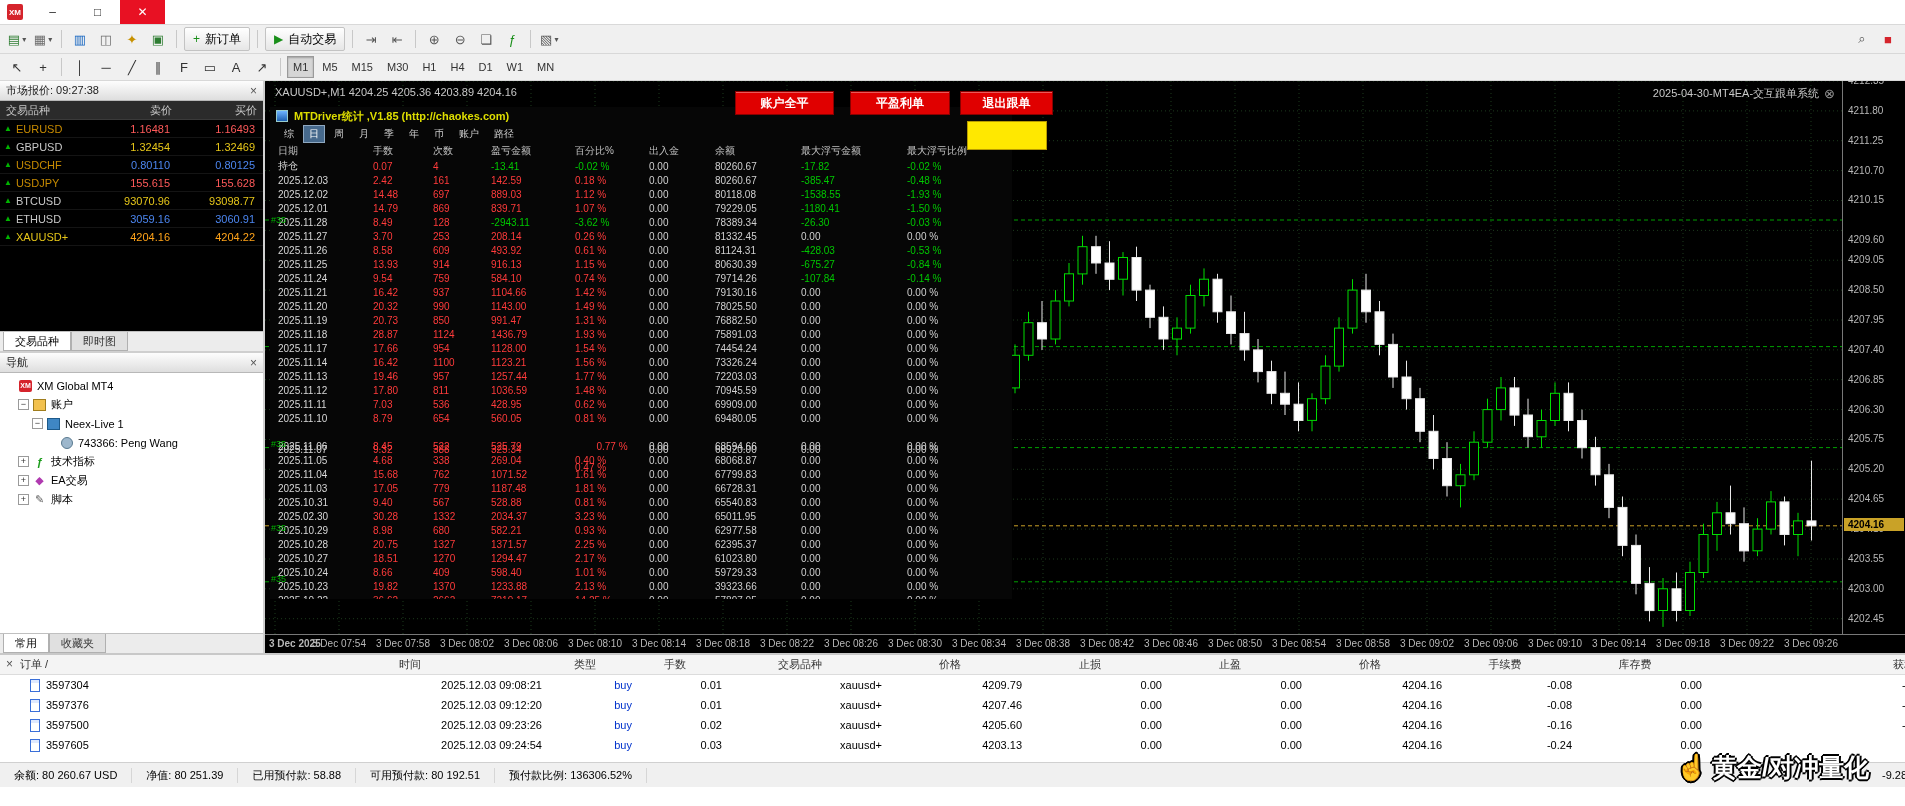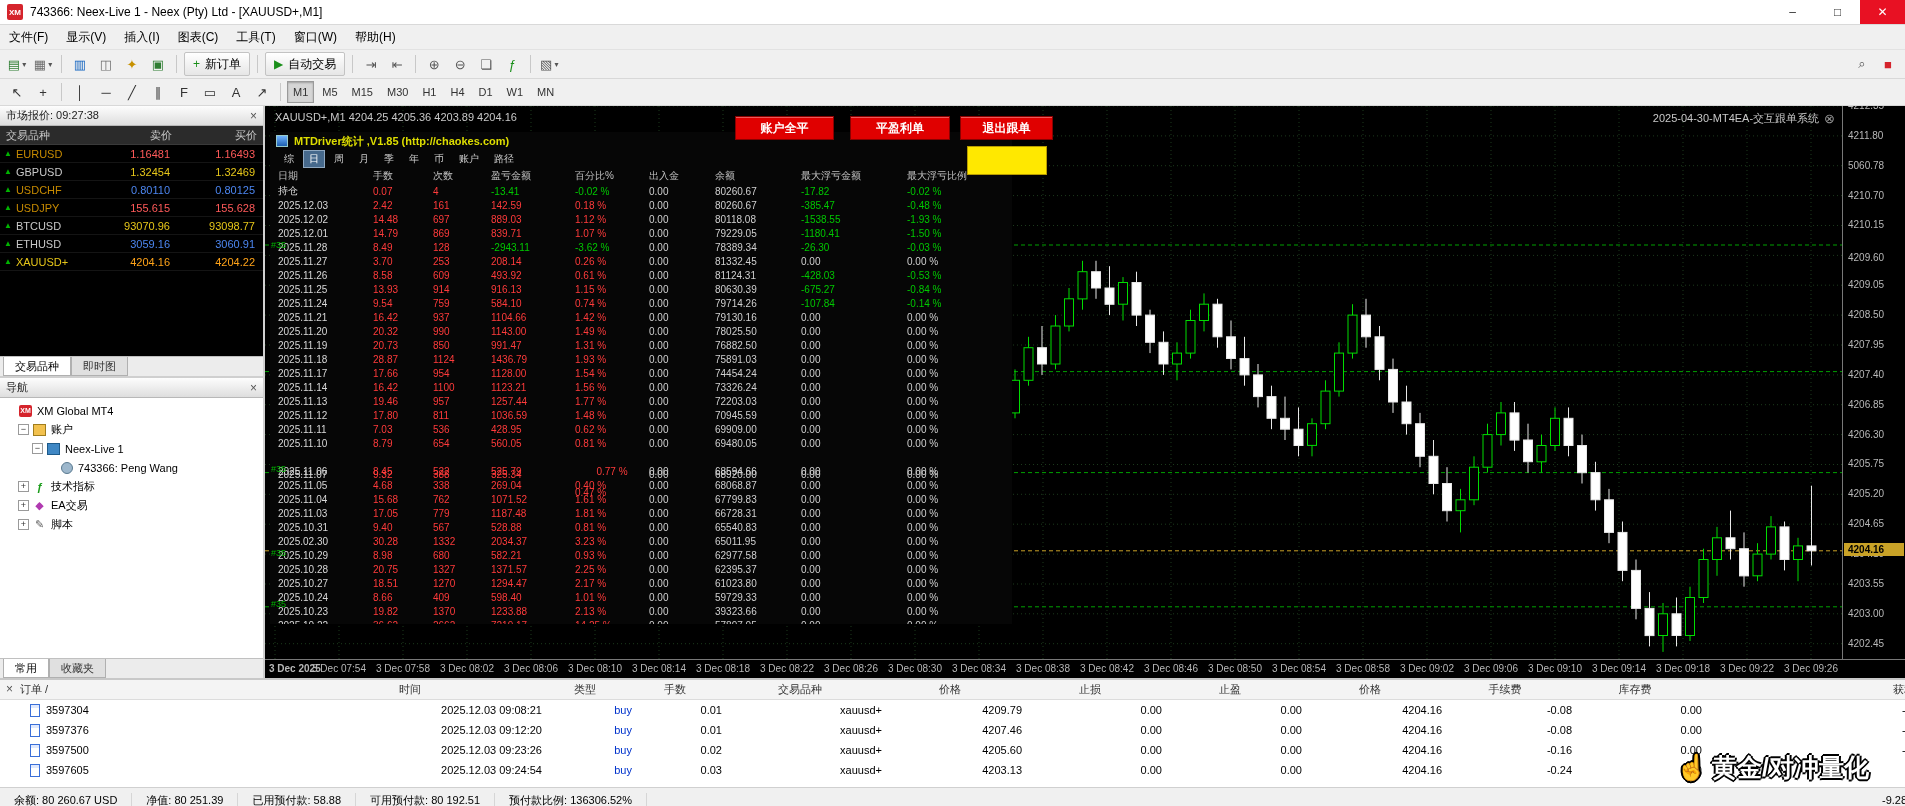--- a/index.html
+++ b/index.html
@@ -112,35 +112,25 @@
              font-size:25px;font-weight:bold;color:#fff;
              text-shadow:-2px 0 0 #000,2px 0 0 #000,0 -2px 0 #000,0 2px 0 #000,1px 1px 0 #000,-1px -1px 0 #000;}
 </style>
 </head>
 <body>
 
 <div class="window">
 
   <div class="titlebar">
     <div class="title-icon">XM</div>
-    <div class="title-text">743366: Neex-Live 1 - Neex (Pty) Ltd - [XAUUSD+,M1]</div>
     <div class="win-btn">–</div>
     <div class="win-btn">□</div>
     <div class="win-btn win-close">✕</div>
   </div>
 
-  <div class="menubar" id="menubar">
-      <div class="menu-item">文件(F)</div>
-      <div class="menu-item">显示(V)</div>
-      <div class="menu-item">插入(I)</div>
-      <div class="menu-item">图表(C)</div>
-      <div class="menu-item">工具(T)</div>
-      <div class="menu-item">窗口(W)</div>
-      <div class="menu-item">帮助(H)</div>
-    </div>
 
   <div class="toolbar tb1">
     <div class="tb-group" id="toolbar-main">
         <div class="tb-btn">
           <span style="color: rgb(46, 125, 50);">▤</span>
           <span class="tb-drop">▾</span>
         </div>
         <div class="tb-btn">
           <span style="color: rgb(109, 109, 109);">▦</span>
           <span class="tb-drop">▾</span>
@@ -978,24 +968,24 @@
       <div id="trade-frags">
           <span class="trade-frag" style="top: 134px;">#35</span>
           <span class="trade-frag" style="top: 358px;">#35</span>
           <span class="trade-frag" style="top: 442px;">#35</span>
           <span class="trade-frag" style="top: 493px;">#35</span>
         </div>
 
       <div class="price-axis" id="price-axis">
           <div class="price-label" style="top: -6px;">4212.35</div>
           <div class="price-label" style="top: 23.8725px;">4211.80</div>
-          <div class="price-label" style="top: 53.7451px;">5060.78</div>
+          <div class="price-label" style="top: 53.7451px;">4211.25</div>
           <div class="price-label" style="top: 83.6176px;">4210.70</div>
           <div class="price-label" style="top: 113.49px;">4210.15</div>
-          <div class="price-label" style="top: 146px;">4209.60</div>
+          <div class="price-label" style="top: 153px;">4209.60</div>
           <div class="price-label" style="top: 173.235px;">4209.05</div>
           <div class="price-label" style="top: 203.108px;">4208.50</div>
           <div class="price-label" style="top: 232.98px;">4207.95</div>
           <div class="price-label" style="top: 262.853px;">4207.40</div>
           <div class="price-label" style="top: 292.725px;">4206.85</div>
           <div class="price-label" style="top: 322.598px;">4206.30</div>
           <div class="price-label" style="top: 352.471px;">4205.75</div>
           <div class="price-label" style="top: 382.343px;">4205.20</div>
           <div class="price-label" style="top: 412.216px;">4204.65</div>
           <div class="price-label" style="top: 442.088px;">4204.10</div>

